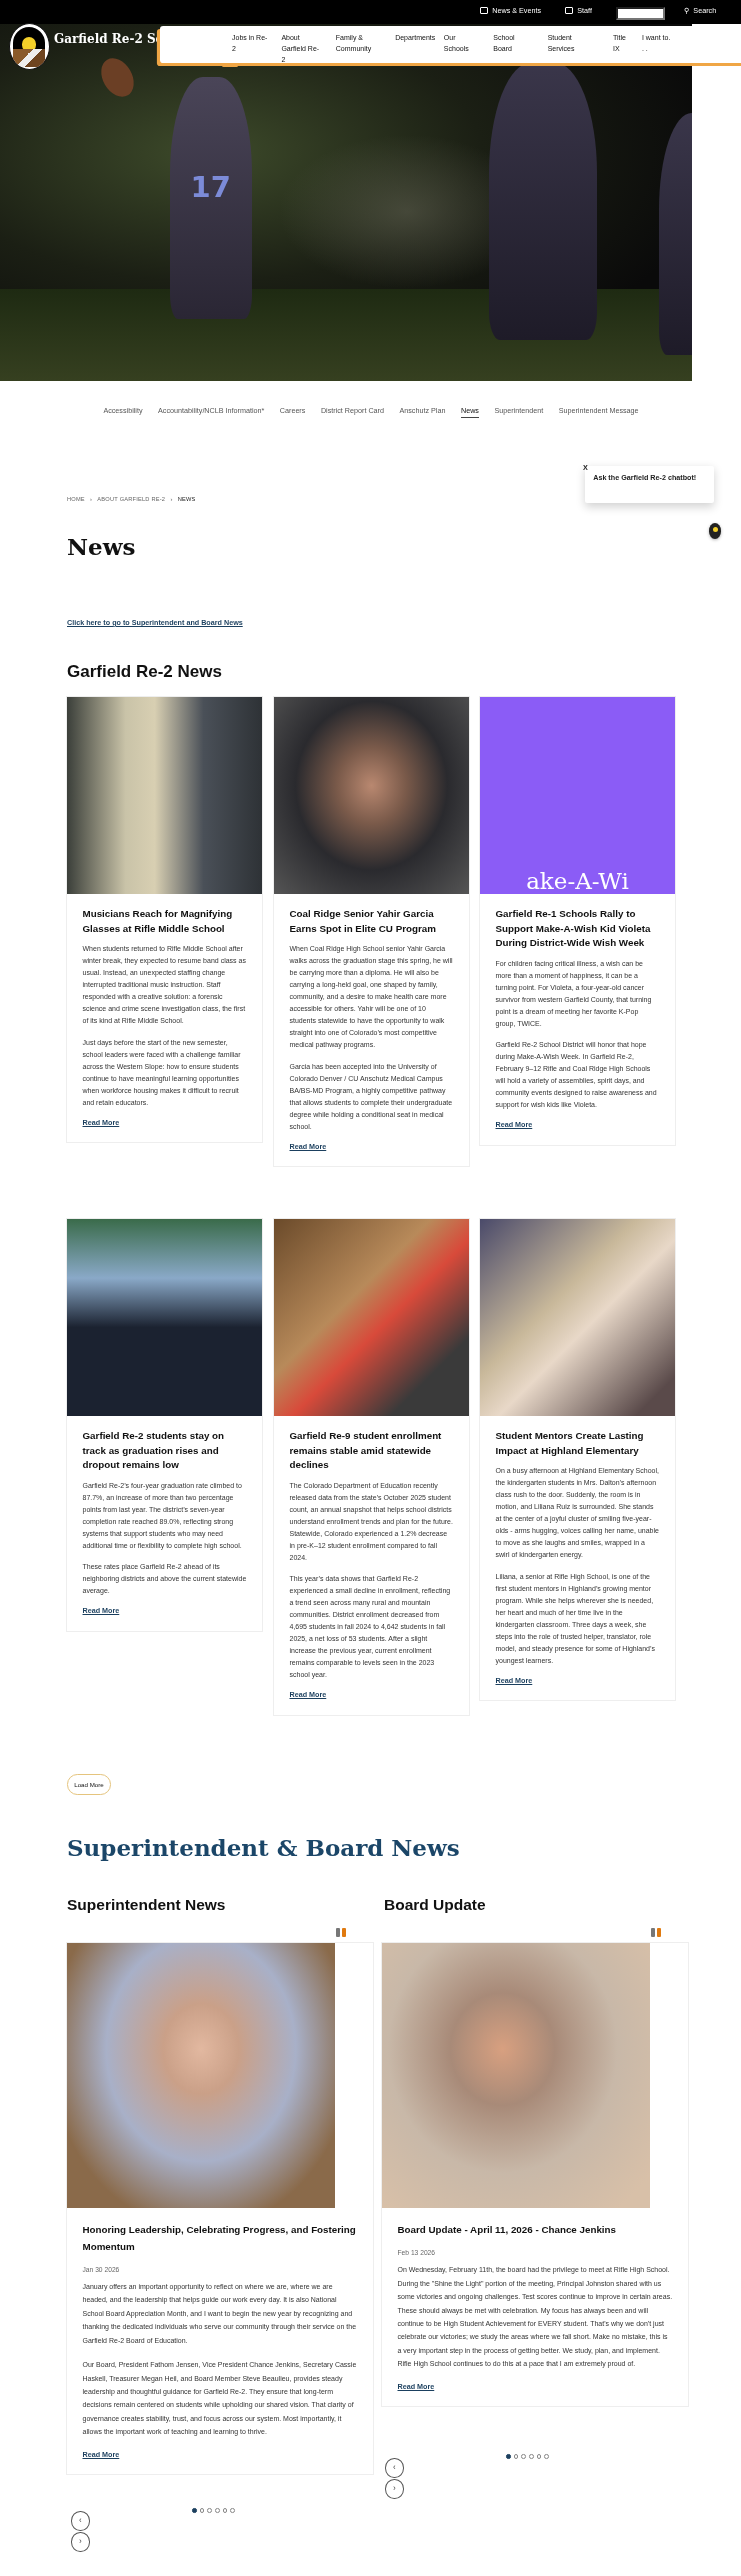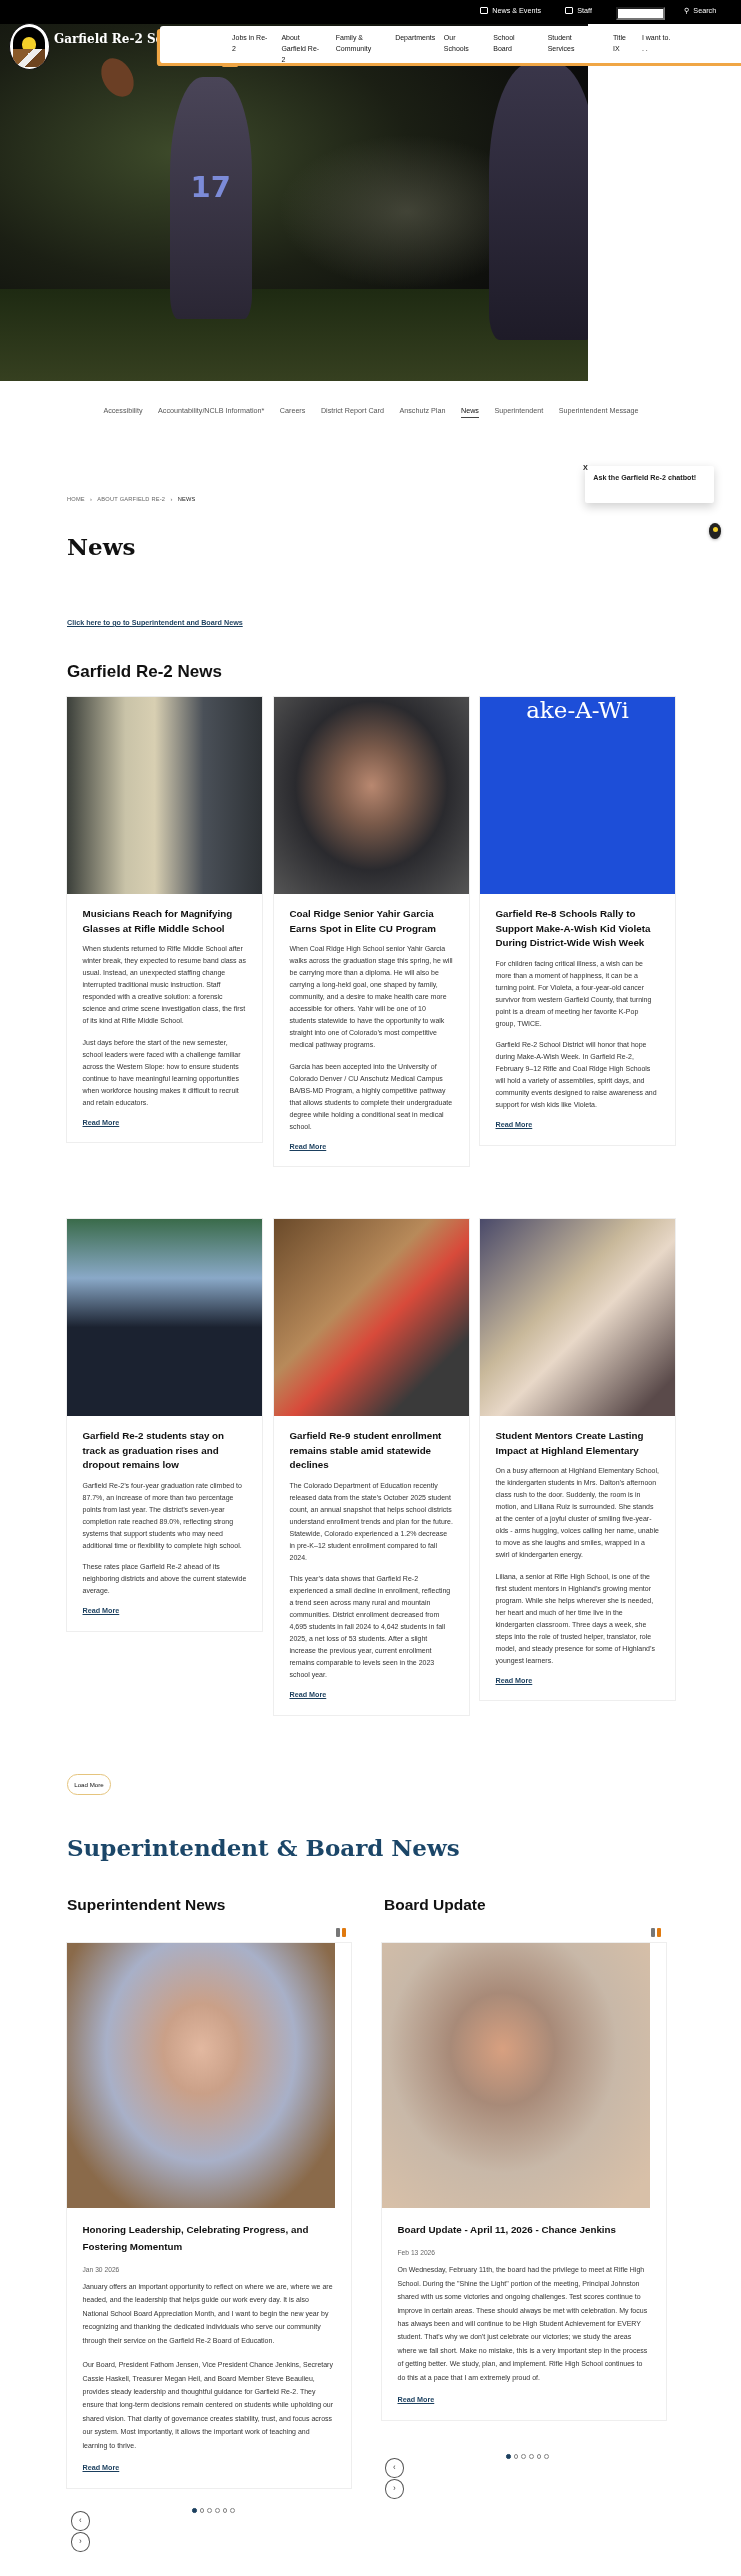--- a/index.html
+++ b/index.html
@@ -1,19 +1,19 @@
 <!DOCTYPE html>
 <html style="font-size:8.2px"><head>
 <meta charset="utf-8">
 <style>
 *{box-sizing:border-box;margin:0;padding:0}
 body{width:742px;height:2891px;background:#fff;font-family:"Liberation Sans",sans-serif;color:#222;position:relative;overflow:hidden}
 a{color:inherit}
 
-.hero{position:absolute;left:0;top:0;width:588px;height:381px;background:radial-gradient(ellipse at 30% 40%,#3d4a2a 0%,#1b1f14 40%,#0a0a0a 75%);overflow:hidden}
+.hero{position:absolute;left:0;top:0;width:692px;height:381px;background:radial-gradient(ellipse at 30% 40%,#3d4a2a 0%,#1b1f14 40%,#0a0a0a 75%);overflow:hidden}
 .hero .glow{position:absolute;left:278px;top:134px;width:258px;height:155px;background:radial-gradient(ellipse,#6a6a5a 0%,transparent 70%);opacity:.5}
 .hero .field{position:absolute;left:0;top:289px;width:742px;height:93px;background:linear-gradient(#1e2a12,#364020)}
 .player{position:absolute;background:linear-gradient(#4a4558,#2a2634);border-radius:40% 40% 10% 10%}
 .p1{left:170px;top:77px;width:82px;height:242px}
 .p1 .num{position:absolute;left:20.6px;top:93px;font:bold 29px "DejaVu Sans",sans-serif;color:#7c8bd8}
 .p2{left:489px;top:62px;width:108px;height:278px;background:linear-gradient(#3a364a,#1e1b28)}
 .p3{left:659px;top:113px;width:82px;height:242px;background:linear-gradient(#3a364a,#1e1b28)}
 .ball{position:absolute;left:103px;top:57px;width:29px;height:41px;background:#6b3f25;border-radius:50%;transform:rotate(-30deg)}
 .topbar{position:absolute;left:0;top:0;width:742px;height:24px;background:#000}
 .topbar .util{position:absolute;top:6.2px;color:#fff;font-size:7.2px;display:flex;align-items:center;gap:4.1px}
@@ -43,30 +43,30 @@
 .sec-title{position:absolute;left:67px;top:662px;font:bold 17px "Liberation Sans",sans-serif;color:#111}
 
 .card{position:absolute;width:197px;border:0.5px solid #eee;background:#fff}
 .card .img{height:197px;position:relative;overflow:hidden}
 .card .body{padding:13.4px 15.5px 15.5px}
 .card h3{font:bold 9.8px/14.4px "Liberation Sans",sans-serif;color:#111;margin-bottom:7.2px}
 .card p{font-size:7px;line-height:12px;color:#333;margin-bottom:9.3px}
 .card .read{font:bold 7.2px "Liberation Sans",sans-serif;color:#1b3f5e;text-decoration:underline}
 .img-a{background:linear-gradient(90deg,#3b3f3a 0%,#c9c3a8 30%,#d8cfb2 45%,#4a5058 70%,#2e3236 100%)}
 .img-b{background:radial-gradient(ellipse at 50% 45%,#b98870 0%,#7a5a4a 25%,#2a2a2e 55%,#555 100%)}
-.img-c{background:#1d4ed8;color:#fff;font:23px "DejaVu Serif",serif;display:flex;align-items:flex-start;justify-content:center}
+.img-c{background:#8b5cf6;color:#fff;font:23px "DejaVu Serif",serif;display:flex;align-items:flex-end;justify-content:center}
 .img-d{background:linear-gradient(#3a6b4a 0%,#8aa9c8 30%,#1b2230 55%,#1b2230 100%)}
 .img-e{background:linear-gradient(135deg,#6a4a2a,#b88a5a 40%,#d84a3a 55%,#3a3a3a 80%)}
 .img-f{background:linear-gradient(135deg,#4a4a6a,#c8b89a 40%,#e8d8c8 55%,#5a4a4a 90%)}
 .loadmore{position:absolute;left:67px;top:1774px;width:26px;height:20.6px;padding:0 6.2px;border:0.5px solid #e5c47d;border-radius:10.3px;background:#fff;font-size:6.2px;color:#111;width:auto}
 .sb-title{position:absolute;left:67px;top:1834px;font:bold 23px "DejaVu Serif",serif;color:#1b4668}
 .col-title{position:absolute;top:1896px;font:bold 15.5px "Liberation Sans",sans-serif;color:#111}
 .feeds{position:absolute;top:1928px;display:flex;gap:2.1px}
 .feeds span{width:4.1px;height:9.3px;display:block;border-radius:1px}
-.sbcard{position:absolute;top:1942px;width:286px;border:0.5px solid #eee;background:#fff}
+.sbcard{position:absolute;top:1942px;width:308px;border:0.5px solid #eee;background:#fff}
 .sbcard .img{width:268px;height:265px}
 .sbcard .body{padding:14.4px 15.5px 15.5px}
 .sbcard h3{font:bold 9.8px/16.5px "Liberation Sans",sans-serif;color:#111}
 .sbcard .date{font-size:6.7px;color:#666;margin:10.3px 0 7.2px}
 .sbcard p{font-size:7px;line-height:13.4px;color:#333;margin-bottom:11.3px}
 .sbcard .read{font:bold 7.2px "Liberation Sans",sans-serif;color:#1b3f5e;text-decoration:underline}
 .img-s{background:radial-gradient(ellipse at 50% 40%,#e2b8a0 0%,#caa088 20%,#a8b0c8 50%,#8a6a4a 80%)}
 .img-t{background:radial-gradient(ellipse at 45% 40%,#d8a080 0%,#a88a78 25%,#c8b8a8 55%,#d8c0a8 90%)}
 .dots{position:absolute;display:flex;gap:3.1px}
 .dots i{width:4.6px;height:4.6px;border-radius:50%;border:0.5px solid #888;display:block}
@@ -170,21 +170,21 @@
     <p>When Coal Ridge High School senior Yahir Garcia walks across the graduation stage this spring, he will be carrying more than a diploma. He will also be carrying a long-held goal, one shaped by family, community, and a desire to make health care more accessible for others. Yahir will be one of 10 students statewide to have the opportunity to walk straight into one of Colorado’s most competitive medical pathway programs.</p>
     <p>Garcia has been accepted into the University of Colorado Denver / CU Anschutz Medical Campus BA/BS-MD Program, a highly competitive pathway that allows students to complete their undergraduate degree while holding a conditional seat in medical school.</p>
     <a class="read">Read More</a>
   </div>
 </div>
 <div class="card" style="left:479px;top:696px">
   <div class="img img-c">
       <span>ake-A-Wi</span>
     </div>
   <div class="body">
-    <h3>Garfield Re-8 Schools Rally to Support Make-A-Wish Kid Violeta During District-Wide Wish Week</h3>
+    <h3>Garfield Re-1 Schools Rally to Support Make-A-Wish Kid Violeta During District-Wide Wish Week</h3>
     <p>For children facing critical illness, a wish can be more than a moment of happiness, it can be a turning point. For Violeta, a four-year-old cancer survivor from western Garfield County, that turning point is a dream of meeting her favorite K-Pop group, TWICE.</p>
     <p>Garfield Re-2 School District will honor that hope during Make-A-Wish Week. In Garfield Re-2, February 9–12 Rifle and Coal Ridge High Schools will hold a variety of assemblies, spirit days, and community events designed to raise awareness and support for wish kids like Violeta.</p>
     <a class="read">Read More</a>
   </div>
 </div>
 
 <div class="card" style="left:66px;top:1218px">
   <div class="img img-d"></div>
   <div class="body">
     <h3>Garfield Re-2 students stay on track as graduation rises and dropout remains low</h3>

